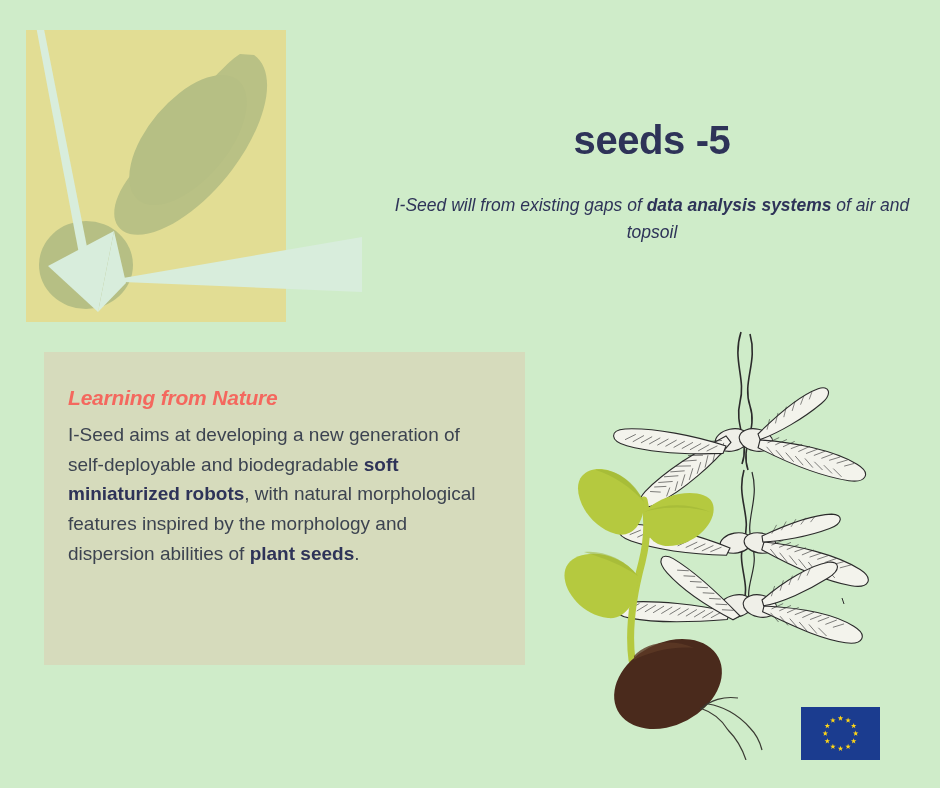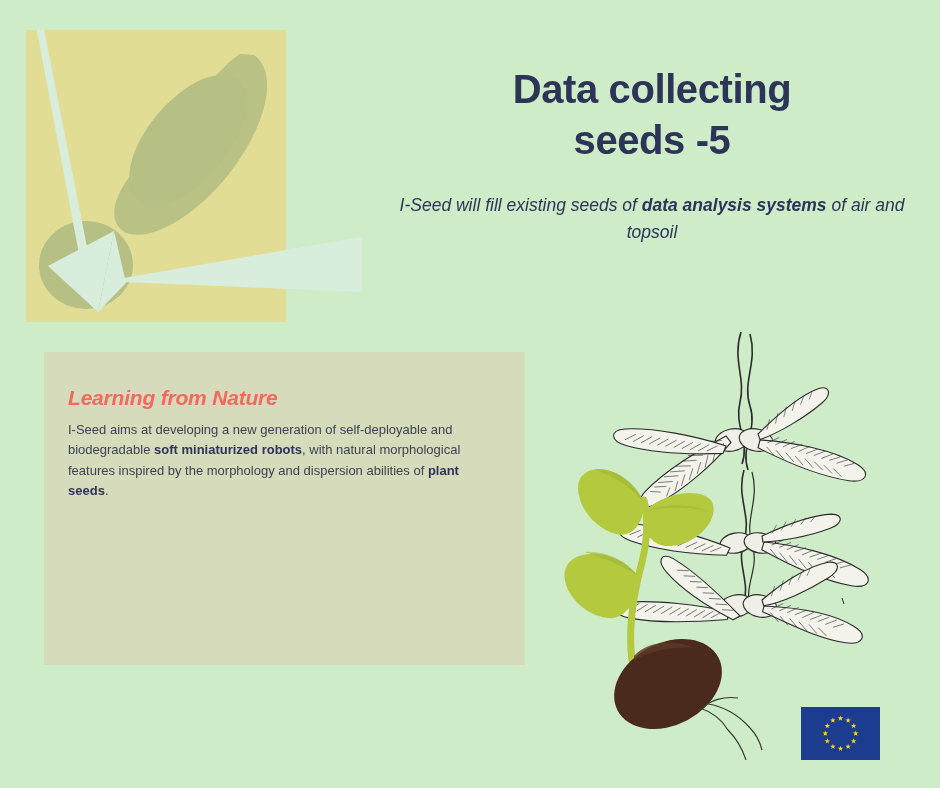--- a/index.html
+++ b/index.html
@@ -55,21 +55,21 @@
   .panel-title{
     color:#f4685e;
     font-size:21px;
     font-weight:bold;
     font-style:italic;
     letter-spacing:-0.2px;
     margin:0 0 10px 0;
   }
   .panel-body{
     color:#3c4350;
-    font-size:13px;
+    font-size:19px;
     line-height:1.56;
     margin:0;
   }
   .panel-body b{font-weight:bold;color:#2e3358;}
 
   
   .illustration{
     position:absolute;left:560px;top:330px;width:340px;height:420px;
   }
   .illus-svg{position:absolute;left:0;top:0;}
@@ -104,24 +104,24 @@
 
       <path d="M 17 -6 L 62 222 L 53 224 L 10 -4 Z" fill="#d8eddc" clip-path="url(#sqclip)"></path>
 
       <path d="M 88 201 L 22 236 L 72 282 Z" fill="#d8eddc" clip-path="url(#sqclip)"></path>
       <path d="M 88 201 L 100 253 L 72 282 Z" fill="#d8eddc" clip-path="url(#sqclip)"></path>
     </svg>
   </div>
 
   <div class="headline-block">
     <h1 class="headline">
-      <span>Data collecting</span><br>
+      <br>
       <span>seeds -5</span>
     </h1>
-    <p class="subtitle"><span>I-Seed will fill existing seeds of </span><b>data analysis systems</b><span> of air and topsoil</span></p>
+    <p class="subtitle"><span>I-Seed will from existing gaps of </span><b>data analysis systems</b><span> of air and topsoil</span></p>
   </div>
 
   <div class="panel">
     <div class="panel-inner">
       <h2 class="panel-title">Learning from Nature</h2>
       <p class="panel-body"><span>I-Seed aims at developing a new generation of self-deployable and biodegradable </span><b>soft miniaturized robots</b><span>, with natural morphological features inspired by the morphology and dispersion abilities of </span><b>plant seeds</b><span>.</span></p>
     </div>
   </div>
 
   <div class="illustration">

